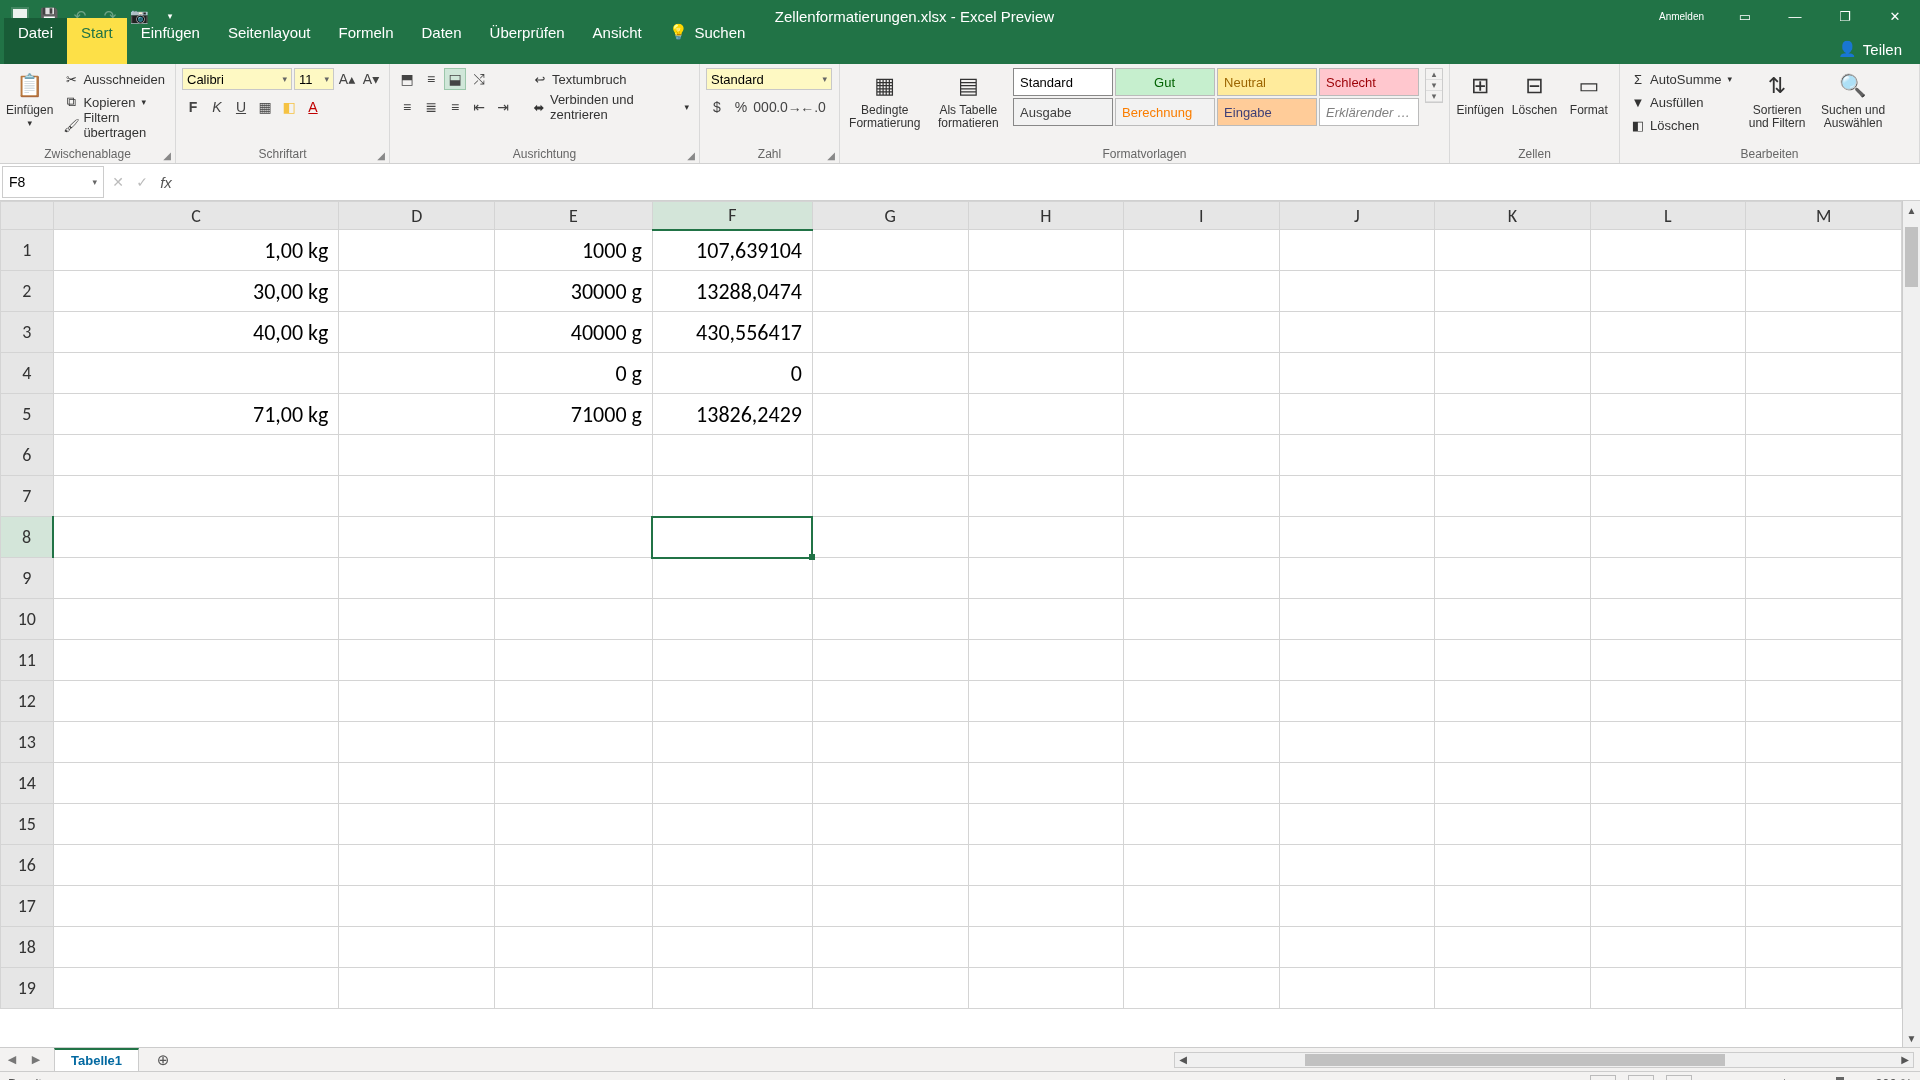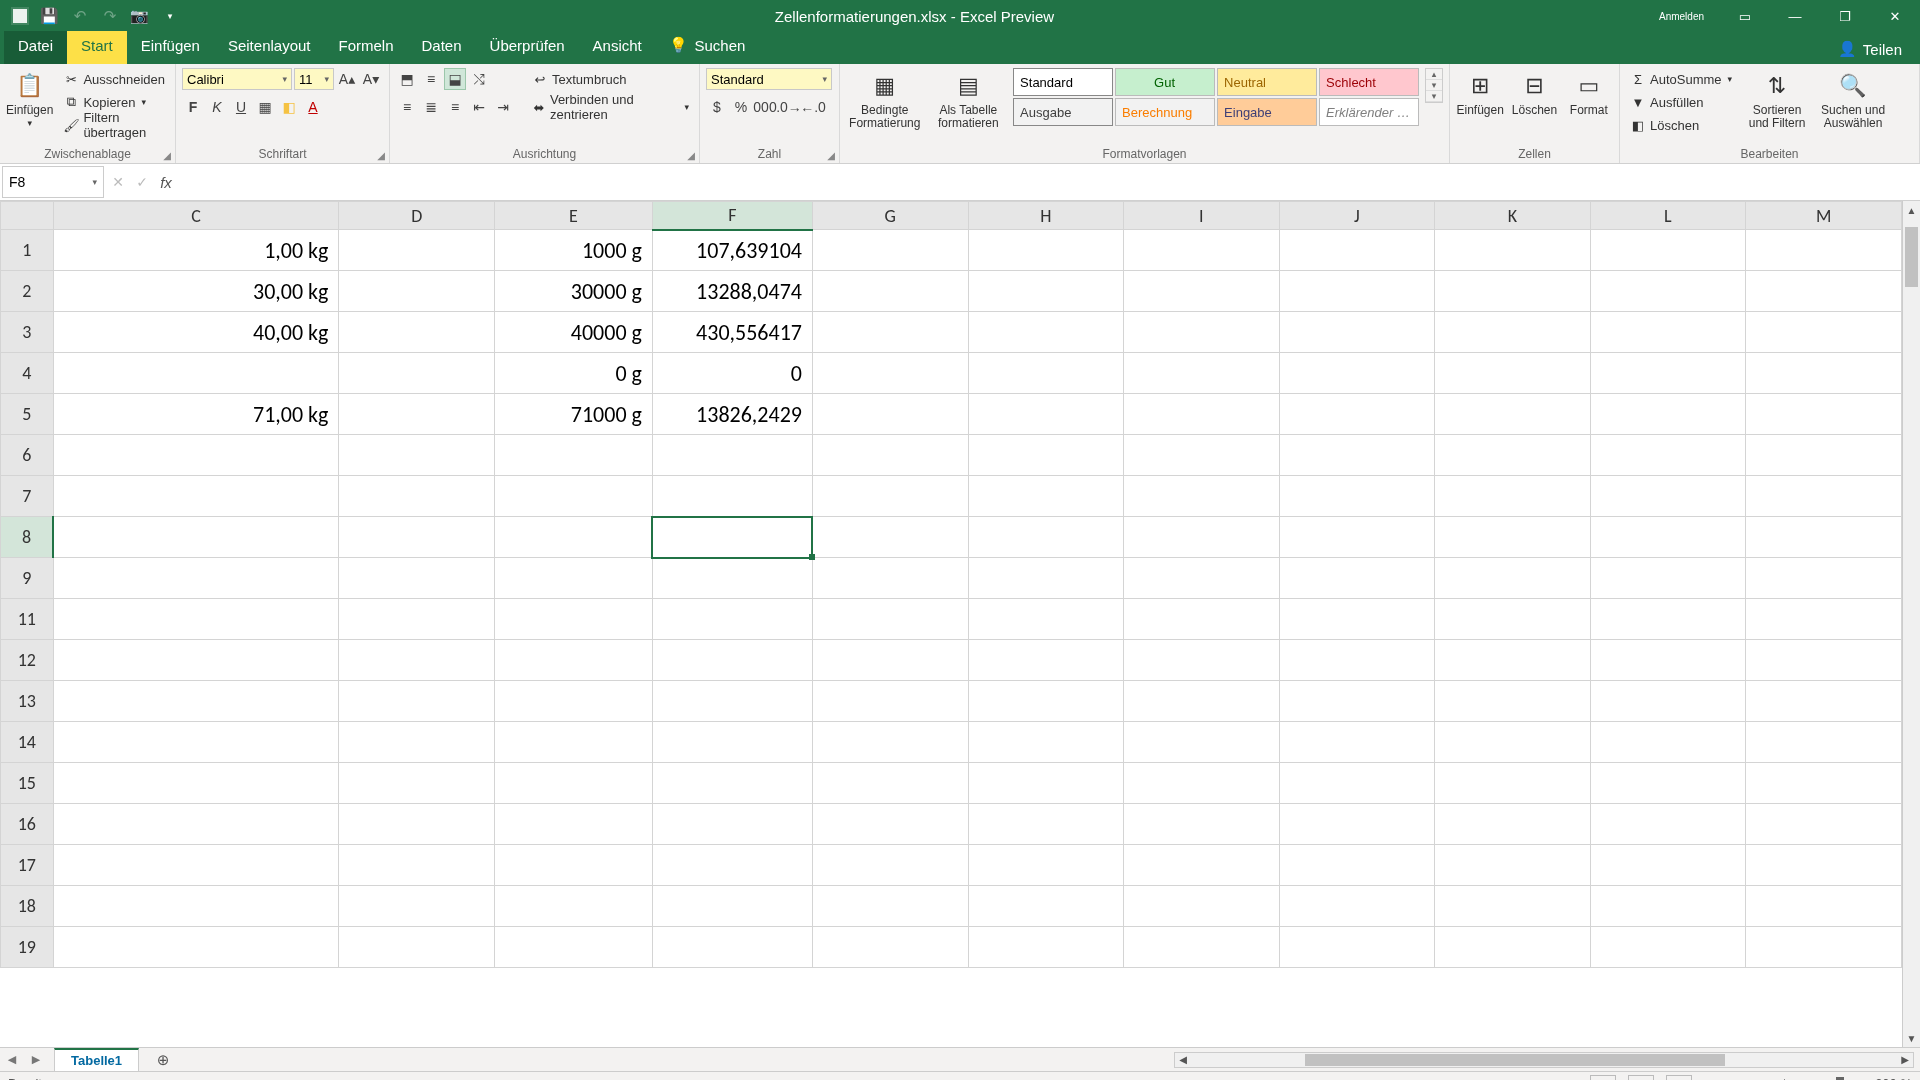--- a/index.html
+++ b/index.html
@@ -10,21 +10,21 @@
 .titlebar .qat { display: flex; align-items: center; gap: 2px; padding-left: 6px; }
 .qat-btn { width: 28px; height: 28px; display: flex; align-items: center; justify-content: center; color: #fff; font-size: 15px; }
 .qat-btn.disabled { color: rgba(255,255,255,.35); }
 .titlebar .title { flex: 1; text-align: center; font-size: 15px; }
 .titlebar .right { display: flex; align-items: center; gap: 4px; padding-right: 2px; }
 .win-btn { width: 46px; height: 32px; display: flex; align-items: center; justify-content: center; color: #fff; font-size: 13px; }
 .signin { padding: 0 14px; font-size: 10px; }
 
 
 .tabs { height: 32px; background: #217346; display: flex; align-items: flex-end; padding-left: 4px; color: #fff; font-size: 15px; }
-.tab { padding: 6px 14px 10px; cursor: default; }
+.tab { padding: 6px 14px 23px; cursor: default; }
 .tab.file { background: #185c37; }
 .tab.active { background: #fde047; color: #217346; }
 .tabs .spacer { flex: 1; }
 .tabs .share { padding: 6px 18px; display: flex; gap: 6px; align-items: center; }
 
 
 .ribbon { height: 100px; background: #f3f2f1; border-bottom: 1px solid #d0d0d0; display: flex; }
 .group { border-right: 1px solid #d9d9d9; padding: 4px 6px 0 6px; display: flex; flex-direction: column; justify-content: space-between; }
 .group-body { display: flex; gap: 6px; align-items: flex-start; }
 .group-label { font-size: 12px; color: #666; text-align: center; padding-bottom: 2px; position: relative; }
@@ -467,20 +467,34 @@
             <td class="r"></td>
             <td class="r"></td>
             <td class="r"></td>
             <td class="r"></td>
             <td class="r"></td>
             <td class="r"></td>
             <td class="r"></td>
             <td class="r"></td>
           </tr>
           <tr>
+            <th>10</th>
+            <td class="r"></td>
+            <td class="r"></td>
+            <td class="r"></td>
+            <td class="r"></td>
+            <td class="r"></td>
+            <td class="r"></td>
+            <td class="r"></td>
+            <td class="r"></td>
+            <td class="r"></td>
+            <td class="r"></td>
+            <td class="r"></td>
+          </tr>
+          <tr>
             <th>11</th>
             <td class="r"></td>
             <td class="r"></td>
             <td class="r"></td>
             <td class="r"></td>
             <td class="r"></td>
             <td class="r"></td>
             <td class="r"></td>
             <td class="r"></td>
             <td class="r"></td>

